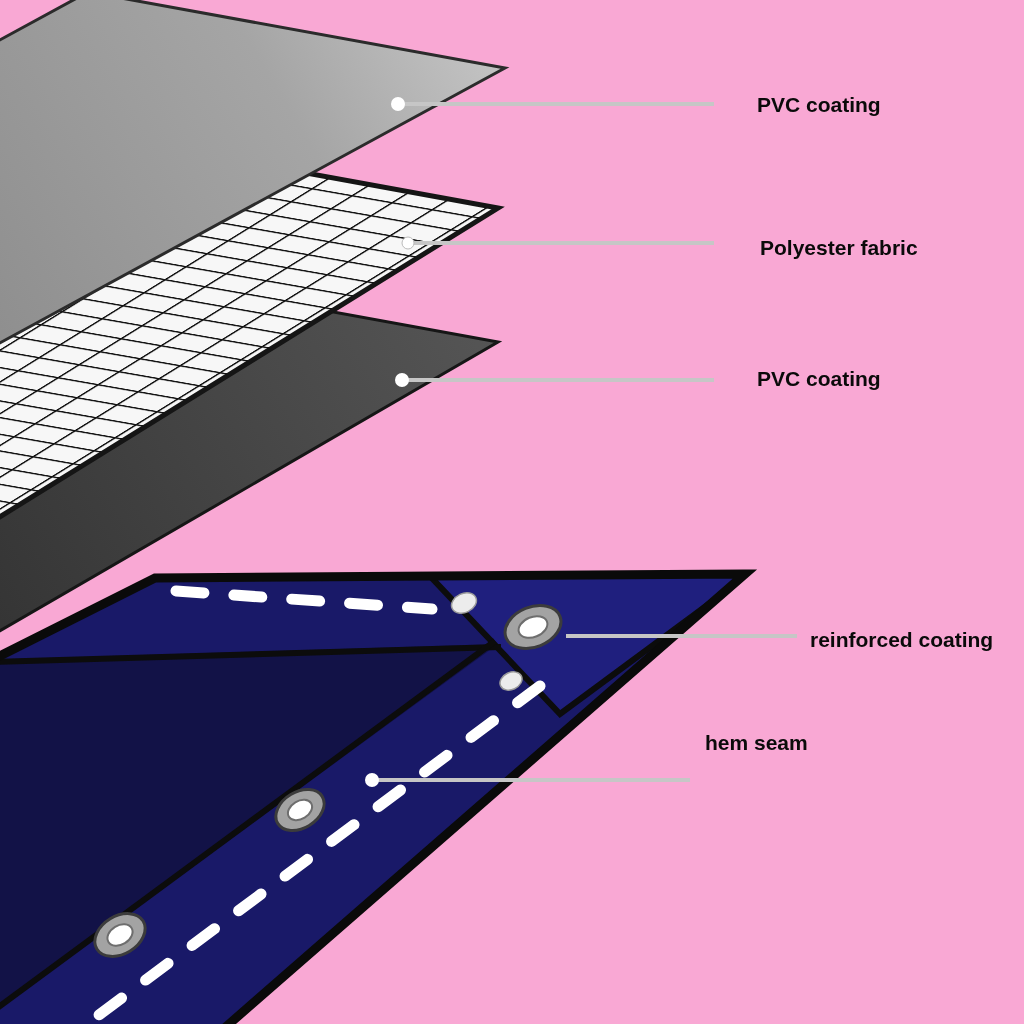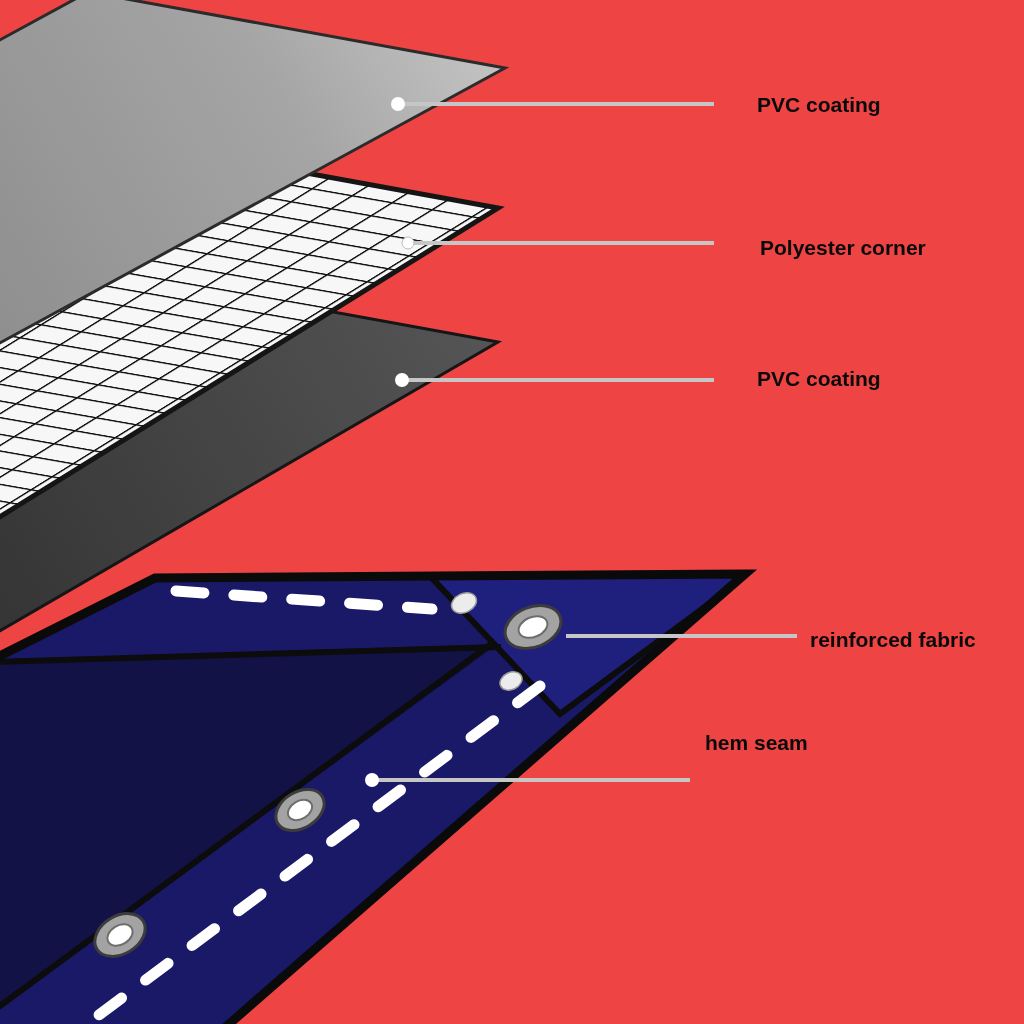--- a/index.html
+++ b/index.html
@@ -1,16 +1,16 @@
 <!DOCTYPE html>
 <html><head>
 <meta charset="utf-8">
 <style>
   html,body{margin:0;padding:0;background:#fff;}
-  .stage{position:relative;width:1024px;height:1024px;background:#ef4444;overflow:hidden;
+  .stage{position:relative;width:1024px;height:1024px;background:#f9a8d4;overflow:hidden;
          font-family:"Liberation Sans",sans-serif;}
   .stage svg{position:absolute;left:0;top:0;}
   .callout{position:absolute;font-weight:700;font-size:21px;color:#0a0a0a;white-space:nowrap;}
   .callout-1{left:757px;top:93px;}
   .callout-2{left:760px;top:236px;}
   .callout-3{left:757px;top:367px;}
   .callout-4{left:810px;top:628px;}
   .callout-5{left:705px;top:731px;}
 </style>
 </head>
@@ -94,17 +94,17 @@
     </g>
     <g>
       <circle cx="398" cy="104" r="7" fill="#ffffff"></circle>
       <circle cx="408" cy="243" r="6" fill="#ffffff" stroke="#bbbbbb" stroke-width="1"></circle>
       <circle cx="402" cy="380" r="7" fill="#ffffff"></circle>
       <circle cx="372" cy="780" r="7" fill="#ffffff"></circle>
     </g>
   </svg>
 
   <div class="callout callout-1">PVC coating</div>
-  <div class="callout callout-2">Polyester corner</div>
+  <div class="callout callout-2">Polyester fabric</div>
   <div class="callout callout-3">PVC coating</div>
-  <div class="callout callout-4">reinforced fabric</div>
+  <div class="callout callout-4">reinforced coating</div>
   <div class="callout callout-5">hem seam</div>
 </div>
 
 </body></html>

